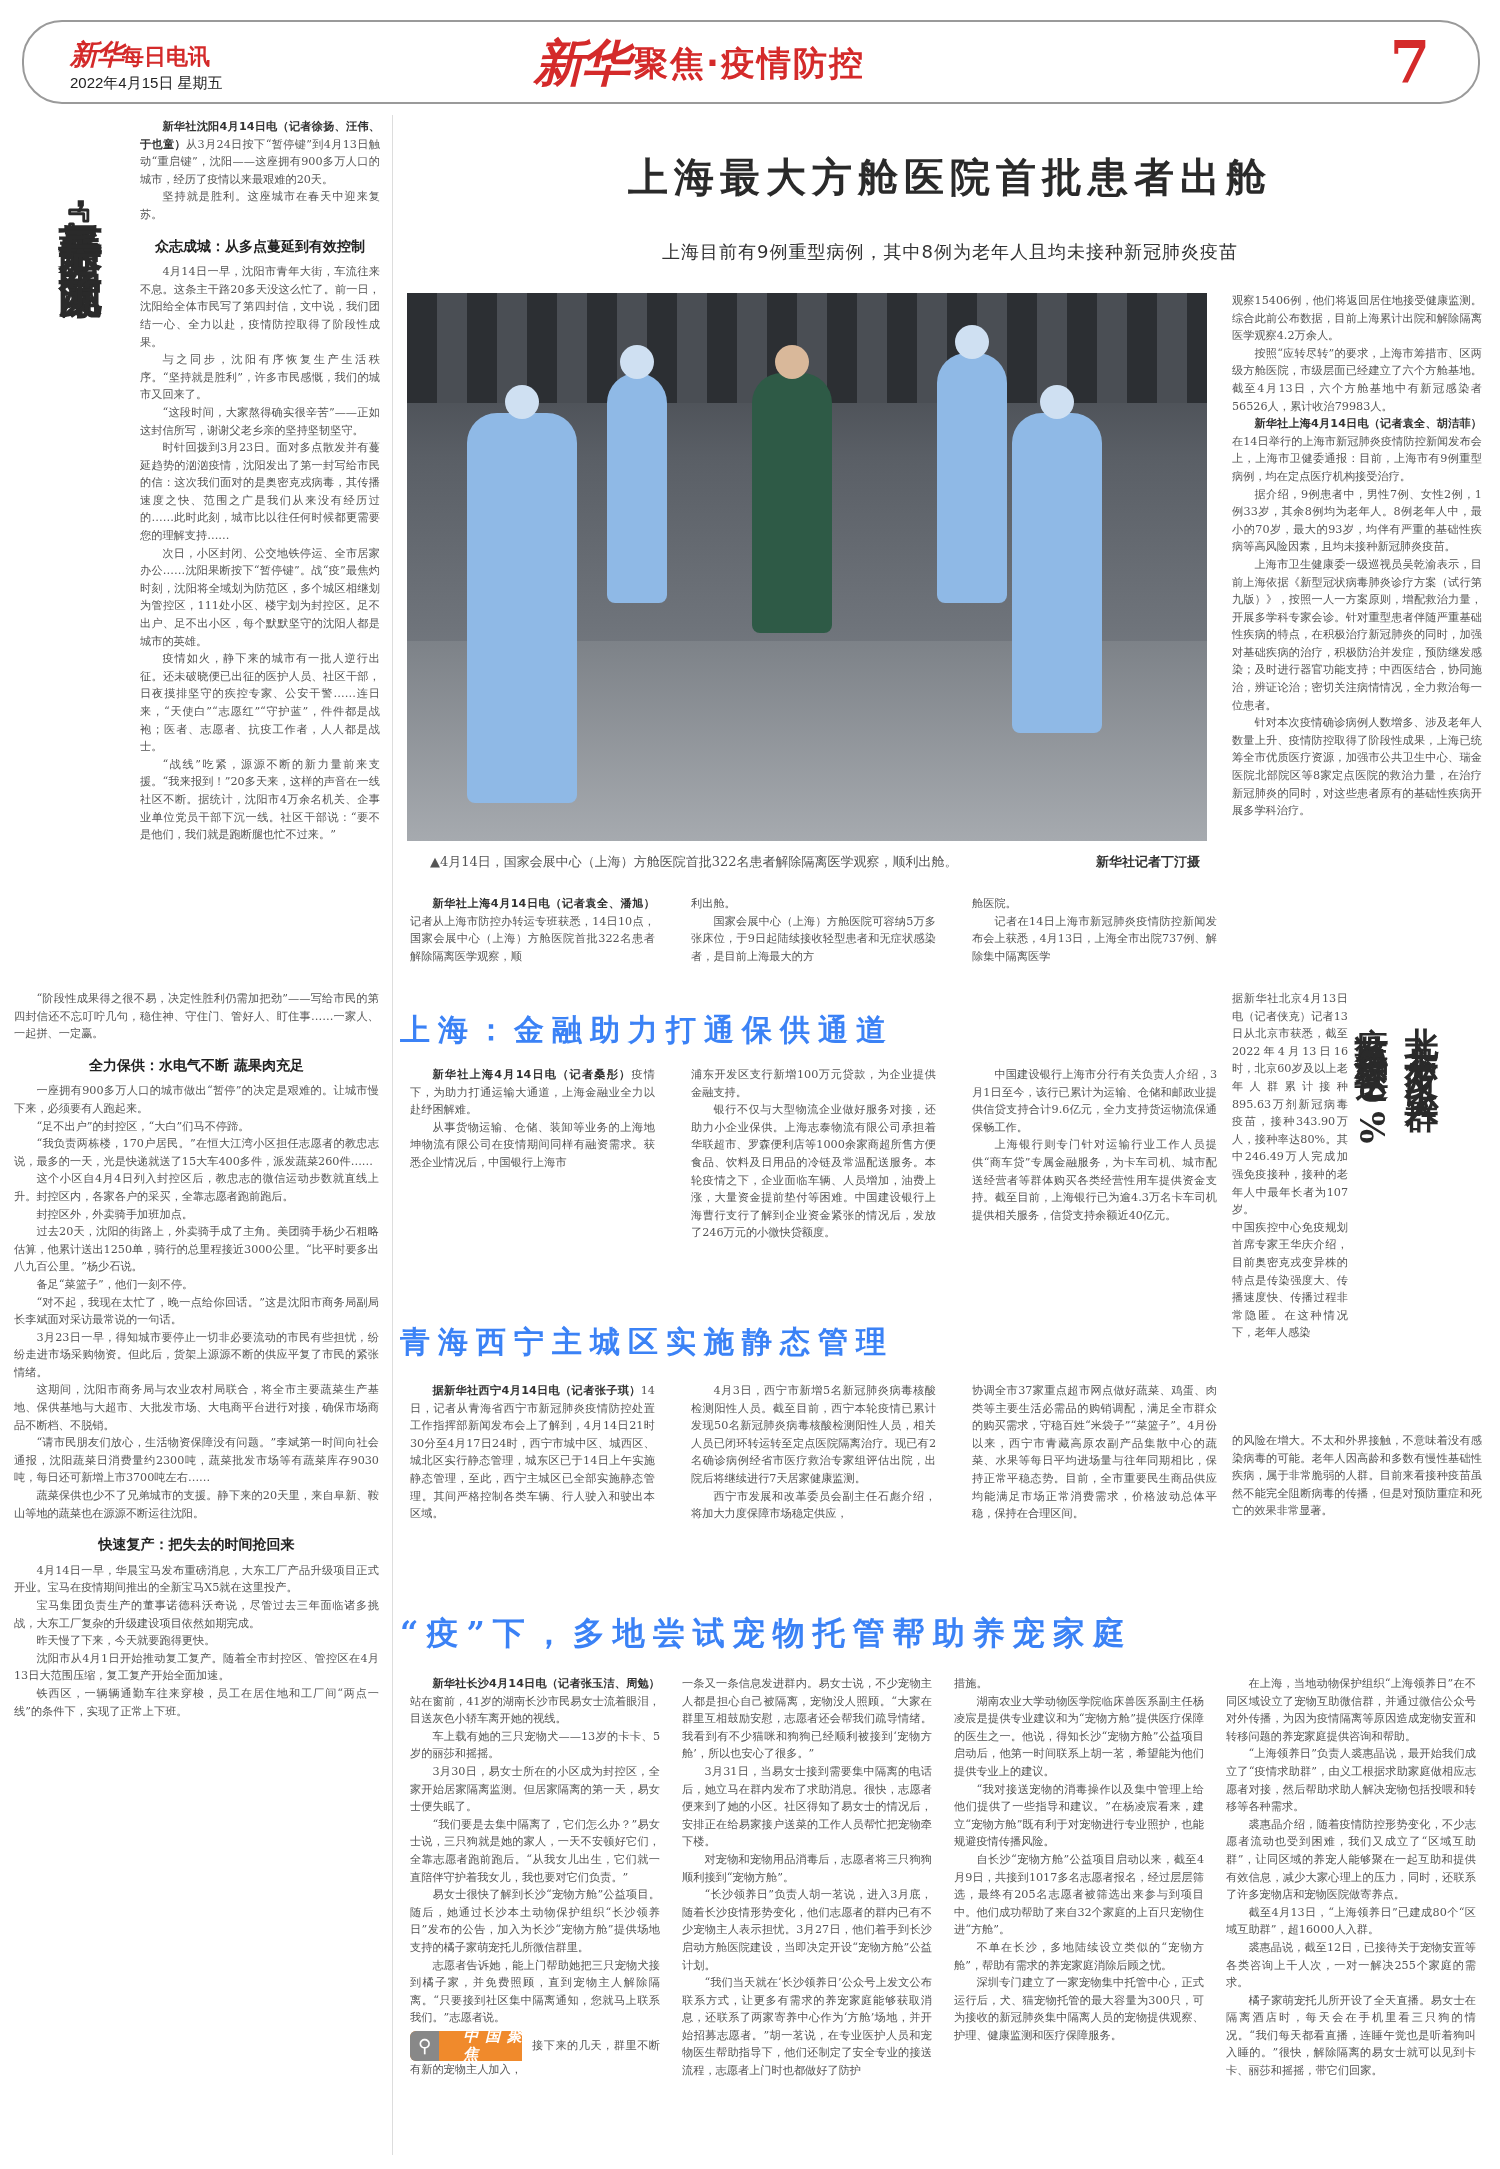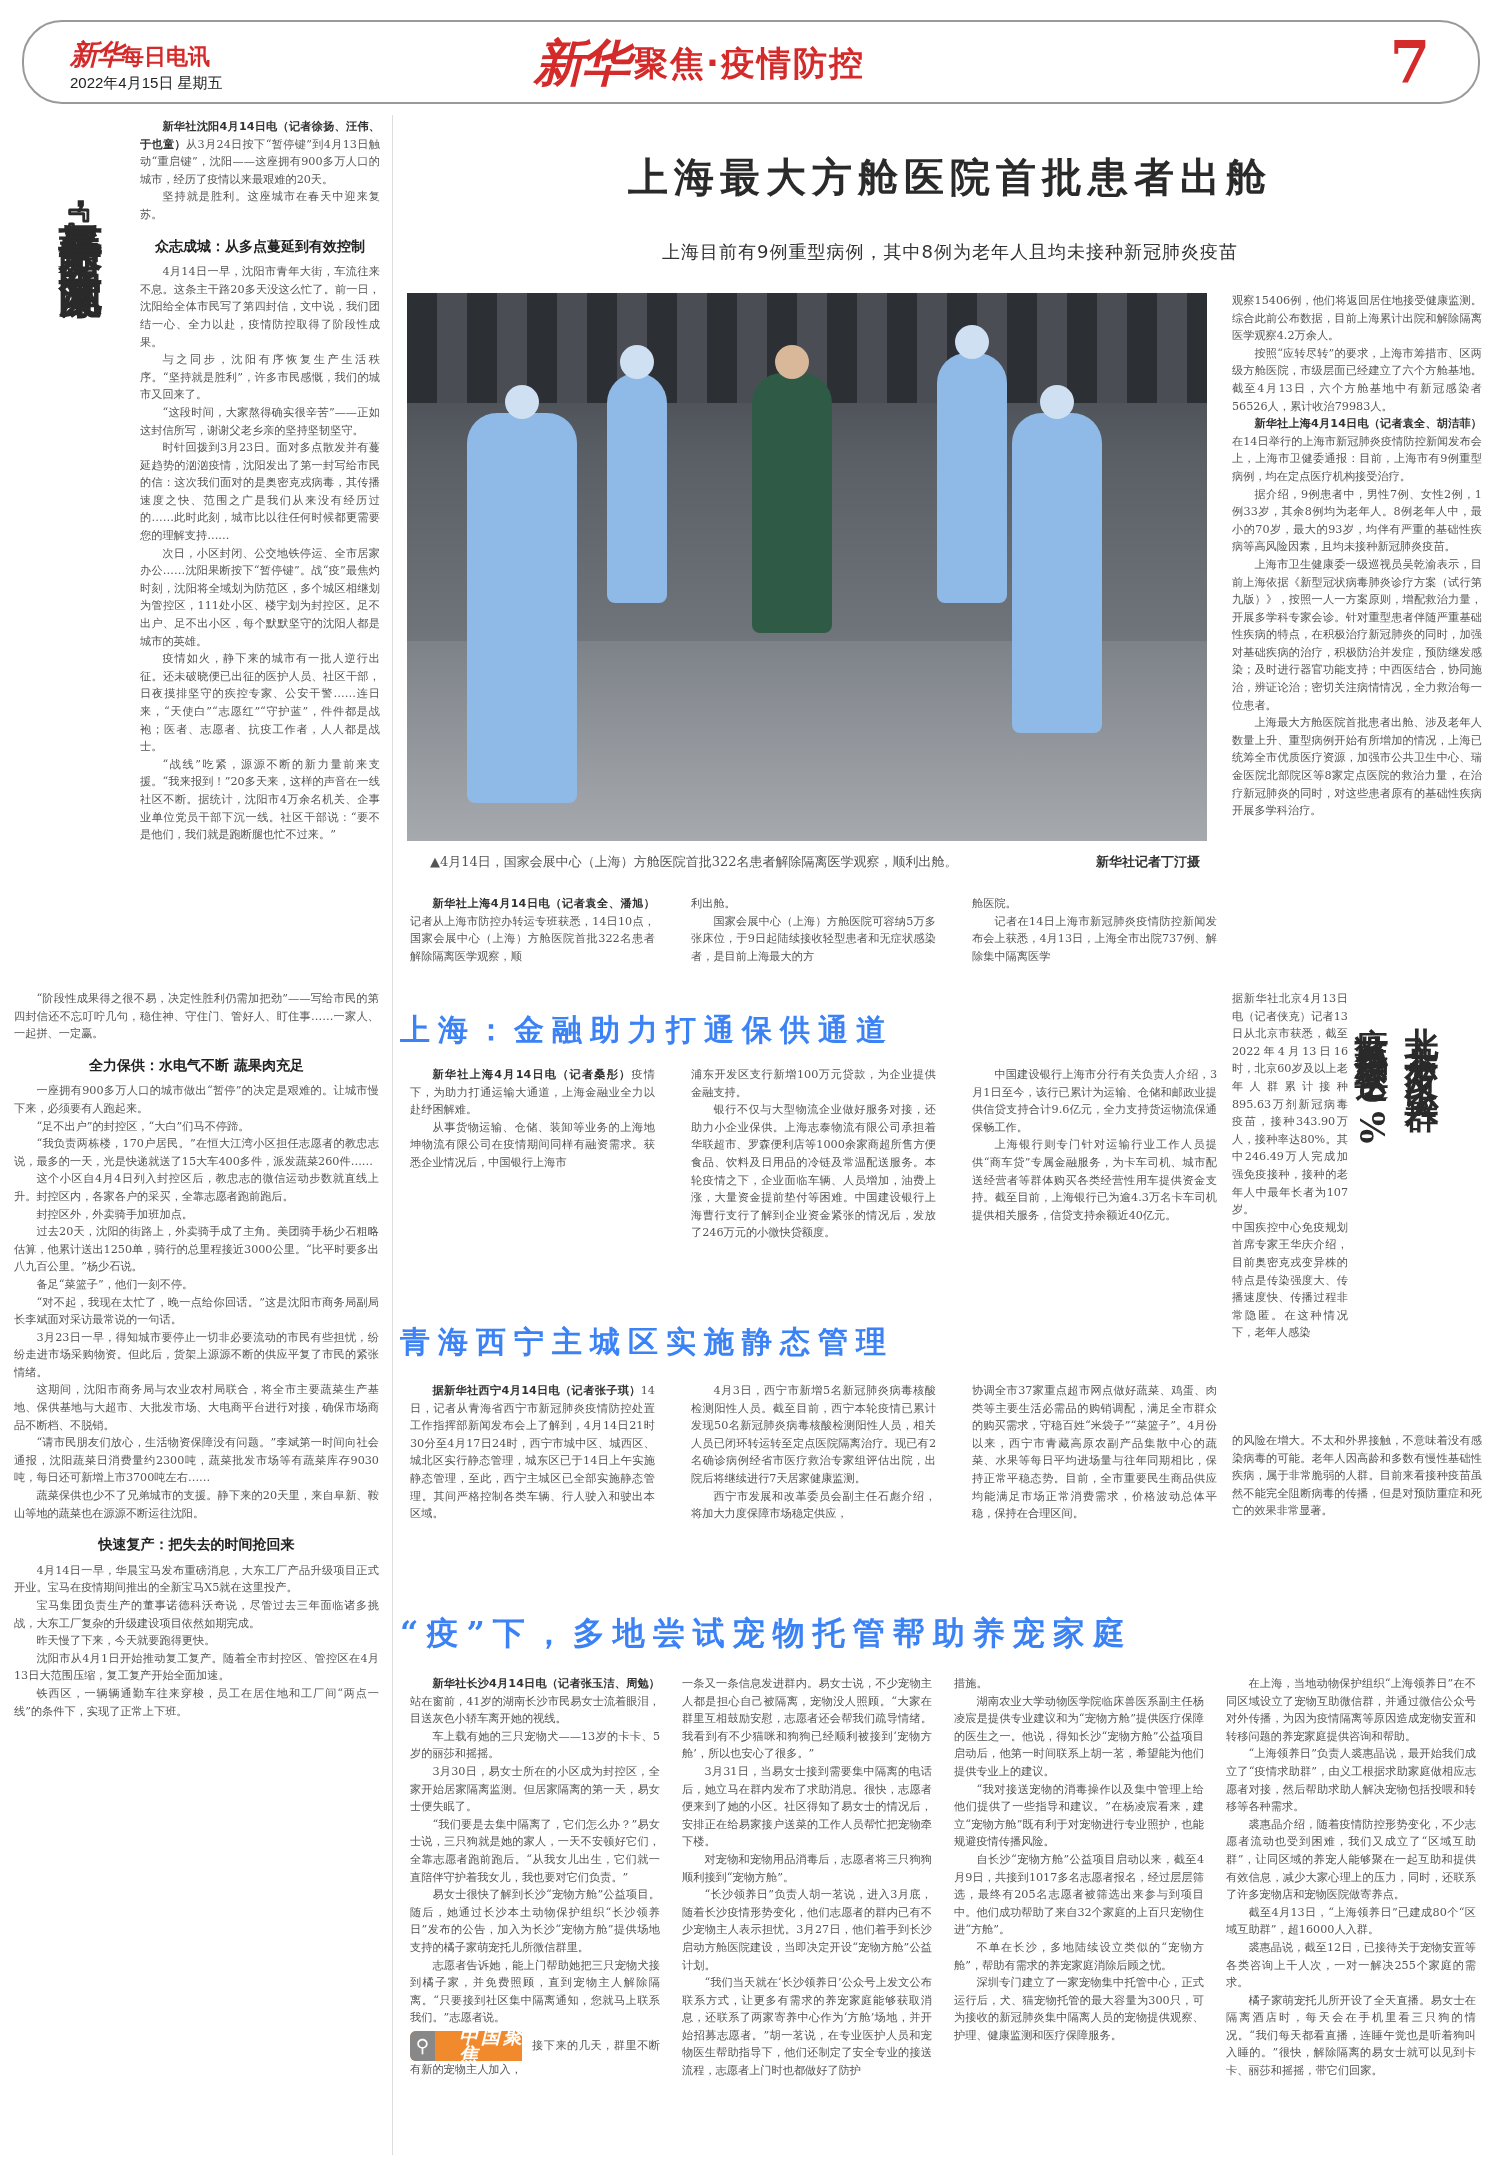--- a/index.html
+++ b/index.html
@@ -37,21 +37,21 @@
 .right-col{position:absolute;left:1232px;top:292px;width:250px}
 .bj-body{position:absolute;left:1232px;top:990px;width:116px;font-size:11.2px;line-height:17.6px;color:#555;text-align:justify}
 .bj-title{position:absolute;left:1352px;top:1000px;display:flex;flex-direction:row-reverse;gap:10px}
 .bj-title span{writing-mode:vertical-rl;font-family:"DejaVu Serif",serif;font-weight:bold;font-size:34px;line-height:40px;color:#2a2a2a;letter-spacing:8px}
 .bj-tail{position:absolute;left:1232px;top:1432px;width:250px}
 .sec-h{position:absolute;text-align:left;font-family:"DejaVu Serif",serif;font-weight:bold;color:#3b82f6;letter-spacing:8px}
 .cols4{position:absolute;left:410px;top:1675px;display:flex;gap:22px}
 .cols4 .c{width:250px}
 .badge{display:inline-flex;align-items:center;width:112px;height:30px;border-radius:6px 0 0 6px;background:#f08a2c;overflow:hidden;margin-right:6px;vertical-align:middle}
 .badge .mag{width:30px;height:30px;background:#888;display:flex;align-items:center;justify-content:center;color:#fff;font-size:18px;font-family:"DejaVu Sans",sans-serif}
-.badge .bt{color:#fff;font-family:"DejaVu Sans",sans-serif;font-weight:bold;font-style:italic;font-size:19px;padding-left:24px}
+.badge .bt{color:#fff;font-family:"DejaVu Sans",sans-serif;font-weight:bold;font-style:italic;font-size:15px;padding-left:24px}
 </style>
 </head>
 <body>
 
 <div class="masthead">
   <div class="mh-brand">
     <span class="xh">新华</span><span class="dn">每日电讯</span>
   </div>
   <div class="mh-date">2022年4月15日 星期五</div>
   <div class="mh-center">
@@ -136,21 +136,21 @@
       <div>舱医院。</div>
       <p>记者在14日上海市新冠肺炎疫情防控新闻发布会上获悉，4月13日，上海全市出院737例、解除集中隔离医学</p>
     </div>
 </div>
 <div class="right-col col-txt">
   <div>观察15406例，他们将返回居住地接受健康监测。综合此前公布数据，目前上海累计出院和解除隔离医学观察4.2万余人。</div>
   <p>按照“应转尽转”的要求，上海市筹措市、区两级方舱医院，市级层面已经建立了六个方舱基地。截至4月13日，六个方舱基地中有新冠感染者56526人，累计收治79983人。</p>
   <p><span class="lead">新华社上海4月14日电（记者袁全、胡洁菲）</span><span>在14日举行的上海市新冠肺炎疫情防控新闻发布会上，上海市卫健委通报：目前，上海市有9例重型病例，均在定点医疗机构接受治疗。</span></p>
   <p>据介绍，9例患者中，男性7例、女性2例，1例33岁，其余8例均为老年人。8例老年人中，最小的70岁，最大的93岁，均伴有严重的基础性疾病等高风险因素，且均未接种新冠肺炎疫苗。</p>
   <p>上海市卫生健康委一级巡视员吴乾渝表示，目前上海依据《新型冠状病毒肺炎诊疗方案（试行第九版）》，按照一人一方案原则，增配救治力量，开展多学科专家会诊。针对重型患者伴随严重基础性疾病的特点，在积极治疗新冠肺炎的同时，加强对基础疾病的治疗，积极防治并发症，预防继发感染；及时进行器官功能支持；中西医结合，协同施治，辨证论治；密切关注病情情况，全力救治每一位患者。</p>
-  <p>上海最大方舱医院首批患者出舱、涉及老年人数量上升、重型病例开始有所增加的情况，上海已统筹全市优质医疗资源，加强市公共卫生中心、瑞金医院北部院区等8家定点医院的救治力量，在治疗新冠肺炎的同时，对这些患者原有的基础性疾病开展多学科治疗。</p>
+  <p>针对本次疫情确诊病例人数增多、涉及老年人数量上升、疫情防控取得了阶段性成果，上海已统筹全市优质医疗资源，加强市公共卫生中心、瑞金医院北部院区等8家定点医院的救治力量，在治疗新冠肺炎的同时，对这些患者原有的基础性疾病开展多学科治疗。</p>
 </div>
 
 <div class="sec-h" style="left:400px;top:1010px;width:820px;font-size:30px">上海：金融助力打通保供通道</div>
 <div class="cols3 col-txt" style="left:410px;top:1066px">
   <div class="c">
     <p><span class="lead">新华社上海4月14日电（记者桑彤）</span><span>疫情下，为助力打通运输大通道，上海金融业全力以赴纾困解难。</span></p>
     <p>从事货物运输、仓储、装卸等业务的上海地坤物流有限公司在疫情期间同样有融资需求。获悉企业情况后，中国银行上海市</p>
   </div>
   <div class="c">
     <div>浦东开发区支行新增100万元贷款，为企业提供金融支持。</div>

